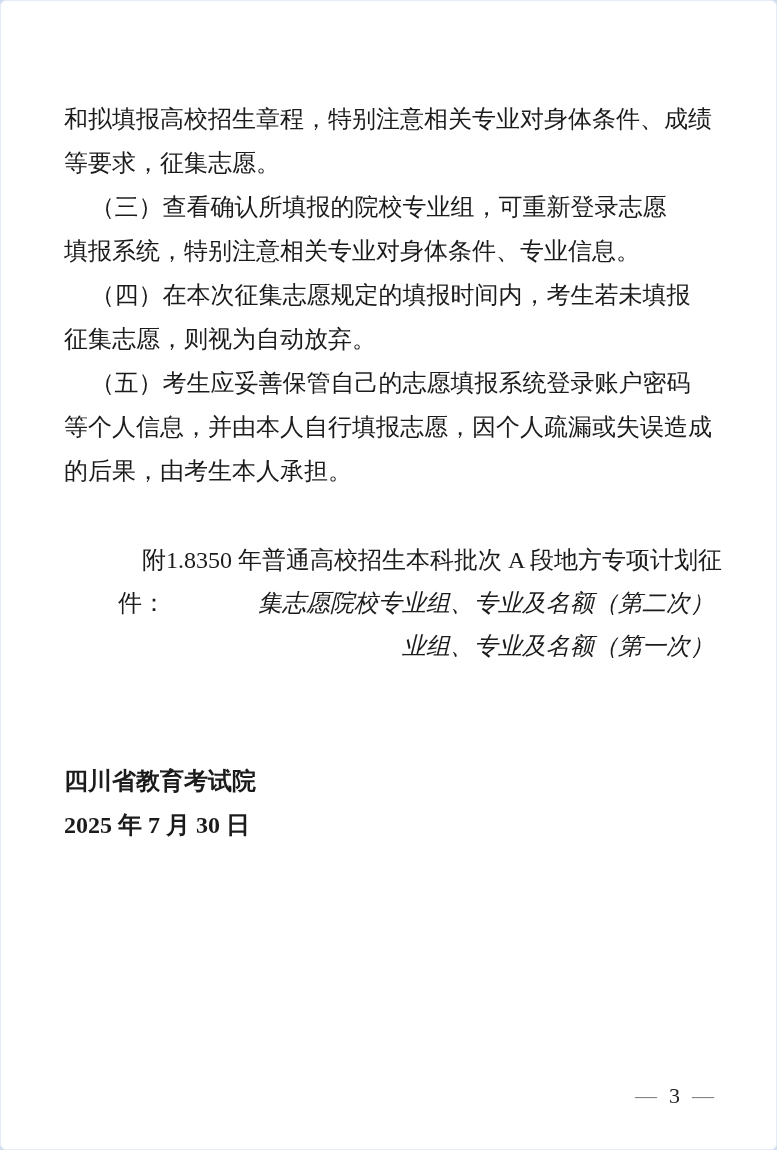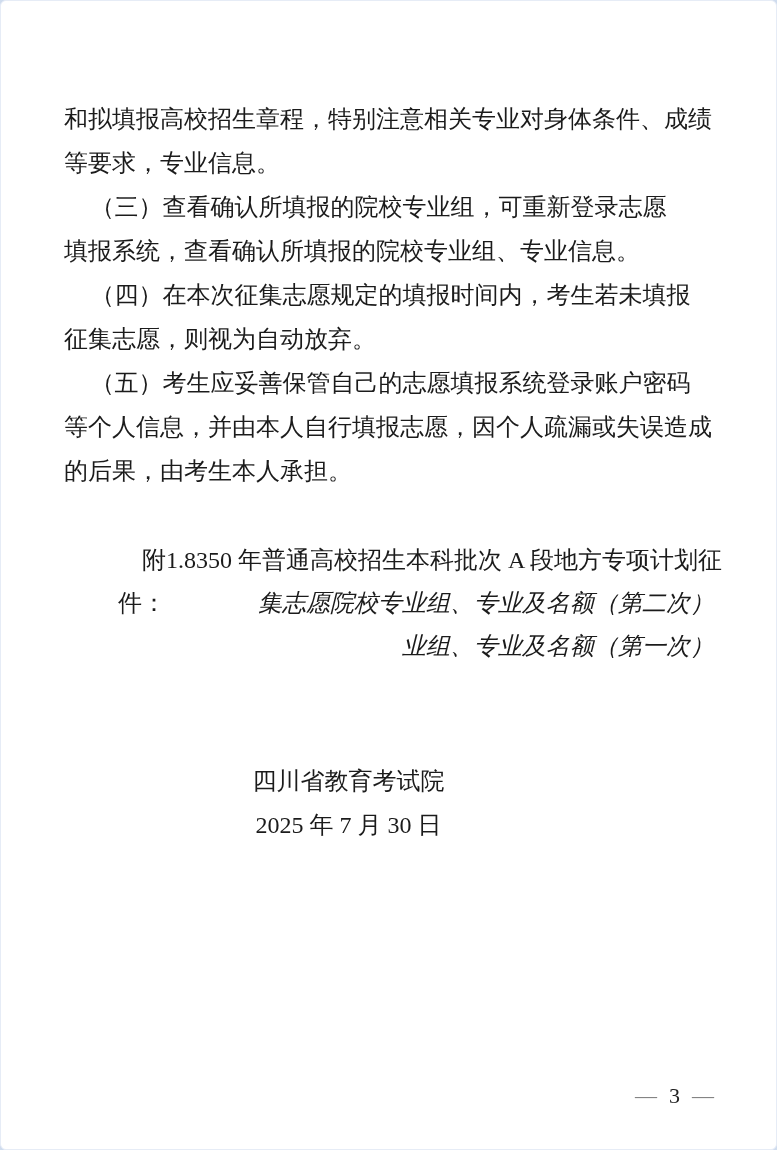--- a/index.html
+++ b/index.html
@@ -50,22 +50,23 @@
     flex: 1 1 auto;
     min-width: 0;
   }
   .att-item .line.cont {
     padding-left: 15px;
     font-style: italic;
   }
   .signature {
     margin-top: 91px;
     padding-right: 81px;
-    text-align: center;
+    text-align: left;
     line-height: 44px;
+    font-weight: bold;
   }
   .page-num {
     position: absolute;
     top: 1082px;
     right: 62px;
     font-size: 22px;
     line-height: 26px;
     white-space: nowrap;
   }
   .pn-dash {
@@ -77,26 +78,26 @@
   }
 </style>
 </head>
 <body>
 
 <div class="page">
   <div class="content">
 
     <div class="para">
       <div class="line">和拟填报高校招生章程，特别注意相关专业对身体条件、成绩</div>
-      <div class="line">等要求，专业信息。</div>
+      <div class="line">等要求，征集志愿。</div>
     </div>
 
     <div class="para">
       <div class="line indent">（三）查看确认所填报的院校专业组，可重新登录志愿</div>
-      <div class="line">填报系统，查看确认所填报的院校专业组、专业信息。</div>
+      <div class="line">填报系统，特别注意相关专业对身体条件、专业信息。</div>
     </div>
 
     <div class="para">
       <div class="line indent">（四）在本次征集志愿规定的填报时间内，考生若未填报</div>
       <div class="line">征集志愿，则视为自动放弃。</div>
     </div>
 
     <div class="para">
       <div class="line indent">（五）考生应妥善保管自己的志愿填报系统登录账户密码</div>
       <div class="line">等个人信息，并由本人自行填报志愿，因个人疏漏或失误造成</div>

